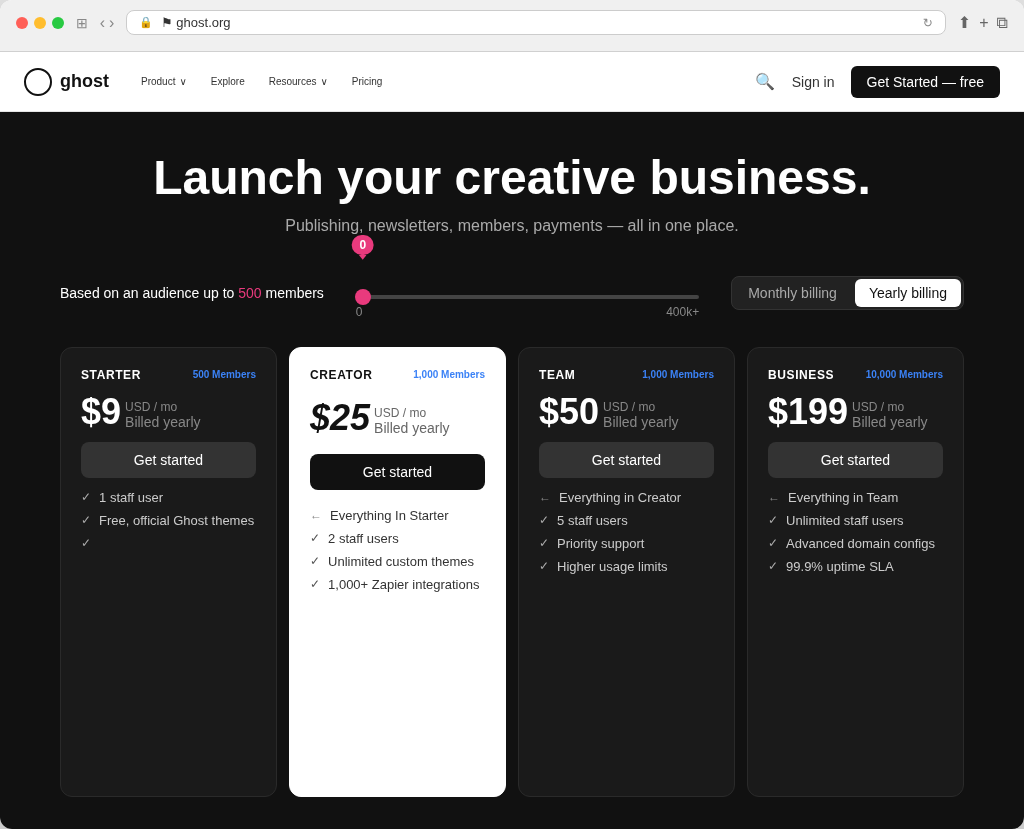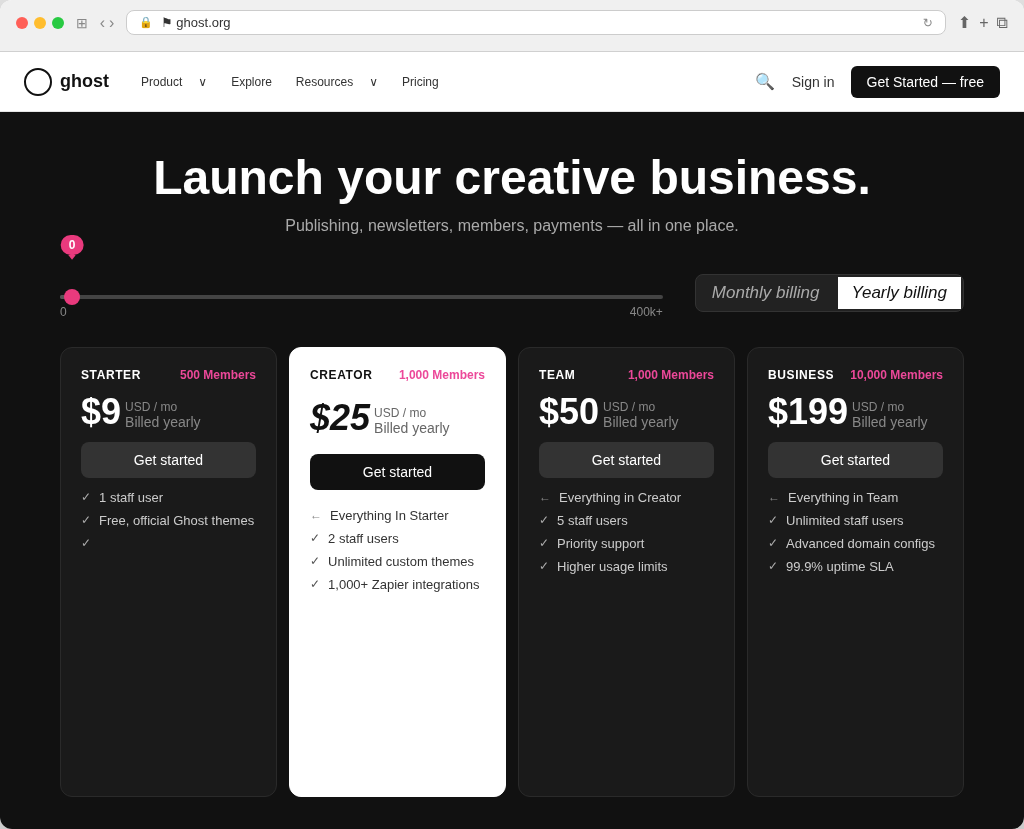--- a/index.html
+++ b/index.html
@@ -116,26 +116,26 @@
       font-weight: 600;
       color: #111;
     }
     .nav-links {
       display: flex;
       gap: 24px;
       align-items: center;
       flex: 1;
     }
     .nav-link {
-      font-size: 12px;
+      font-size: 10px;
       color: #333;
       cursor: pointer;
       display: flex;
       align-items: center;
-      gap: 16px;
+      gap: 4px;
     }
     .nav-link-active {
       font-weight: 500;
     }
     .nav-right {
       display: flex;
       align-items: center;
       gap: 16px;
     }
     .search-icon-nav {
@@ -268,31 +268,30 @@
       align-items: center;
       background: #222;
       border-radius: 8px;
       overflow: hidden;
       border: 1px solid #333;
       white-space: nowrap;
       flex-shrink: 0;
     }
     .billing-option {
       padding: 8px 16px;
-      font-size: 17px;
-      cursor: pointer;
-      font-style: italic;
+      font-size: 14px;
+      cursor: pointer;
     }
     .billing-option-monthly {
       color: #aaa;
     }
     .billing-option-yearly {
       background: #fff;
       color: #111;
-      border-radius: 0;
+      border-radius: 6px;
       font-weight: 500;
       margin: 2px;
       padding: 6px 14px;
     }
     
     .pricing-cards {
       display: grid;
       grid-template-columns: repeat(4, 1fr);
       gap: 12px;
       flex: 1;
@@ -320,23 +319,23 @@
       font-size: 12px;
       font-weight: 700;
       letter-spacing: 0.05em;
       color: #fff;
       text-transform: uppercase;
     }
     .plan-name-dark {
       color: #111;
     }
     .member-count {
-      font-size: 12px;
+      font-size: 10px;
       font-weight: 600;
-      color: #ec4899;
+      color: #3b82f6;
     }
     .price-row {
       display: flex;
       align-items: flex-start;
       gap: 4px;
     }
     .price-dollar {
       font-size: 36px;
       font-weight: 800;
       color: #fff;
@@ -471,20 +470,23 @@
   </div>
 
   <div class="main-content">
 
     <div class="hero-section">
       <h1 class="hero-title">Launch your creative business.</h1>
       <p class="hero-subtitle">Publishing, newsletters, members, payments — all in one place.</p>
     </div>
 
     <div class="slider-section">
+      <div class="audience-label">
+        Based on an audience up to <span>500</span> members
+      </div>
       <div class="slider-container">
         <div class="slider-bubble">0</div>
         <div class="slider-track">
           <div class="slider-fill"></div>
           <div class="slider-thumb"></div>
         </div>
         <div class="slider-labels">
           <span class="slider-label">0</span>
           <span class="slider-label">400k+</span>
         </div>

